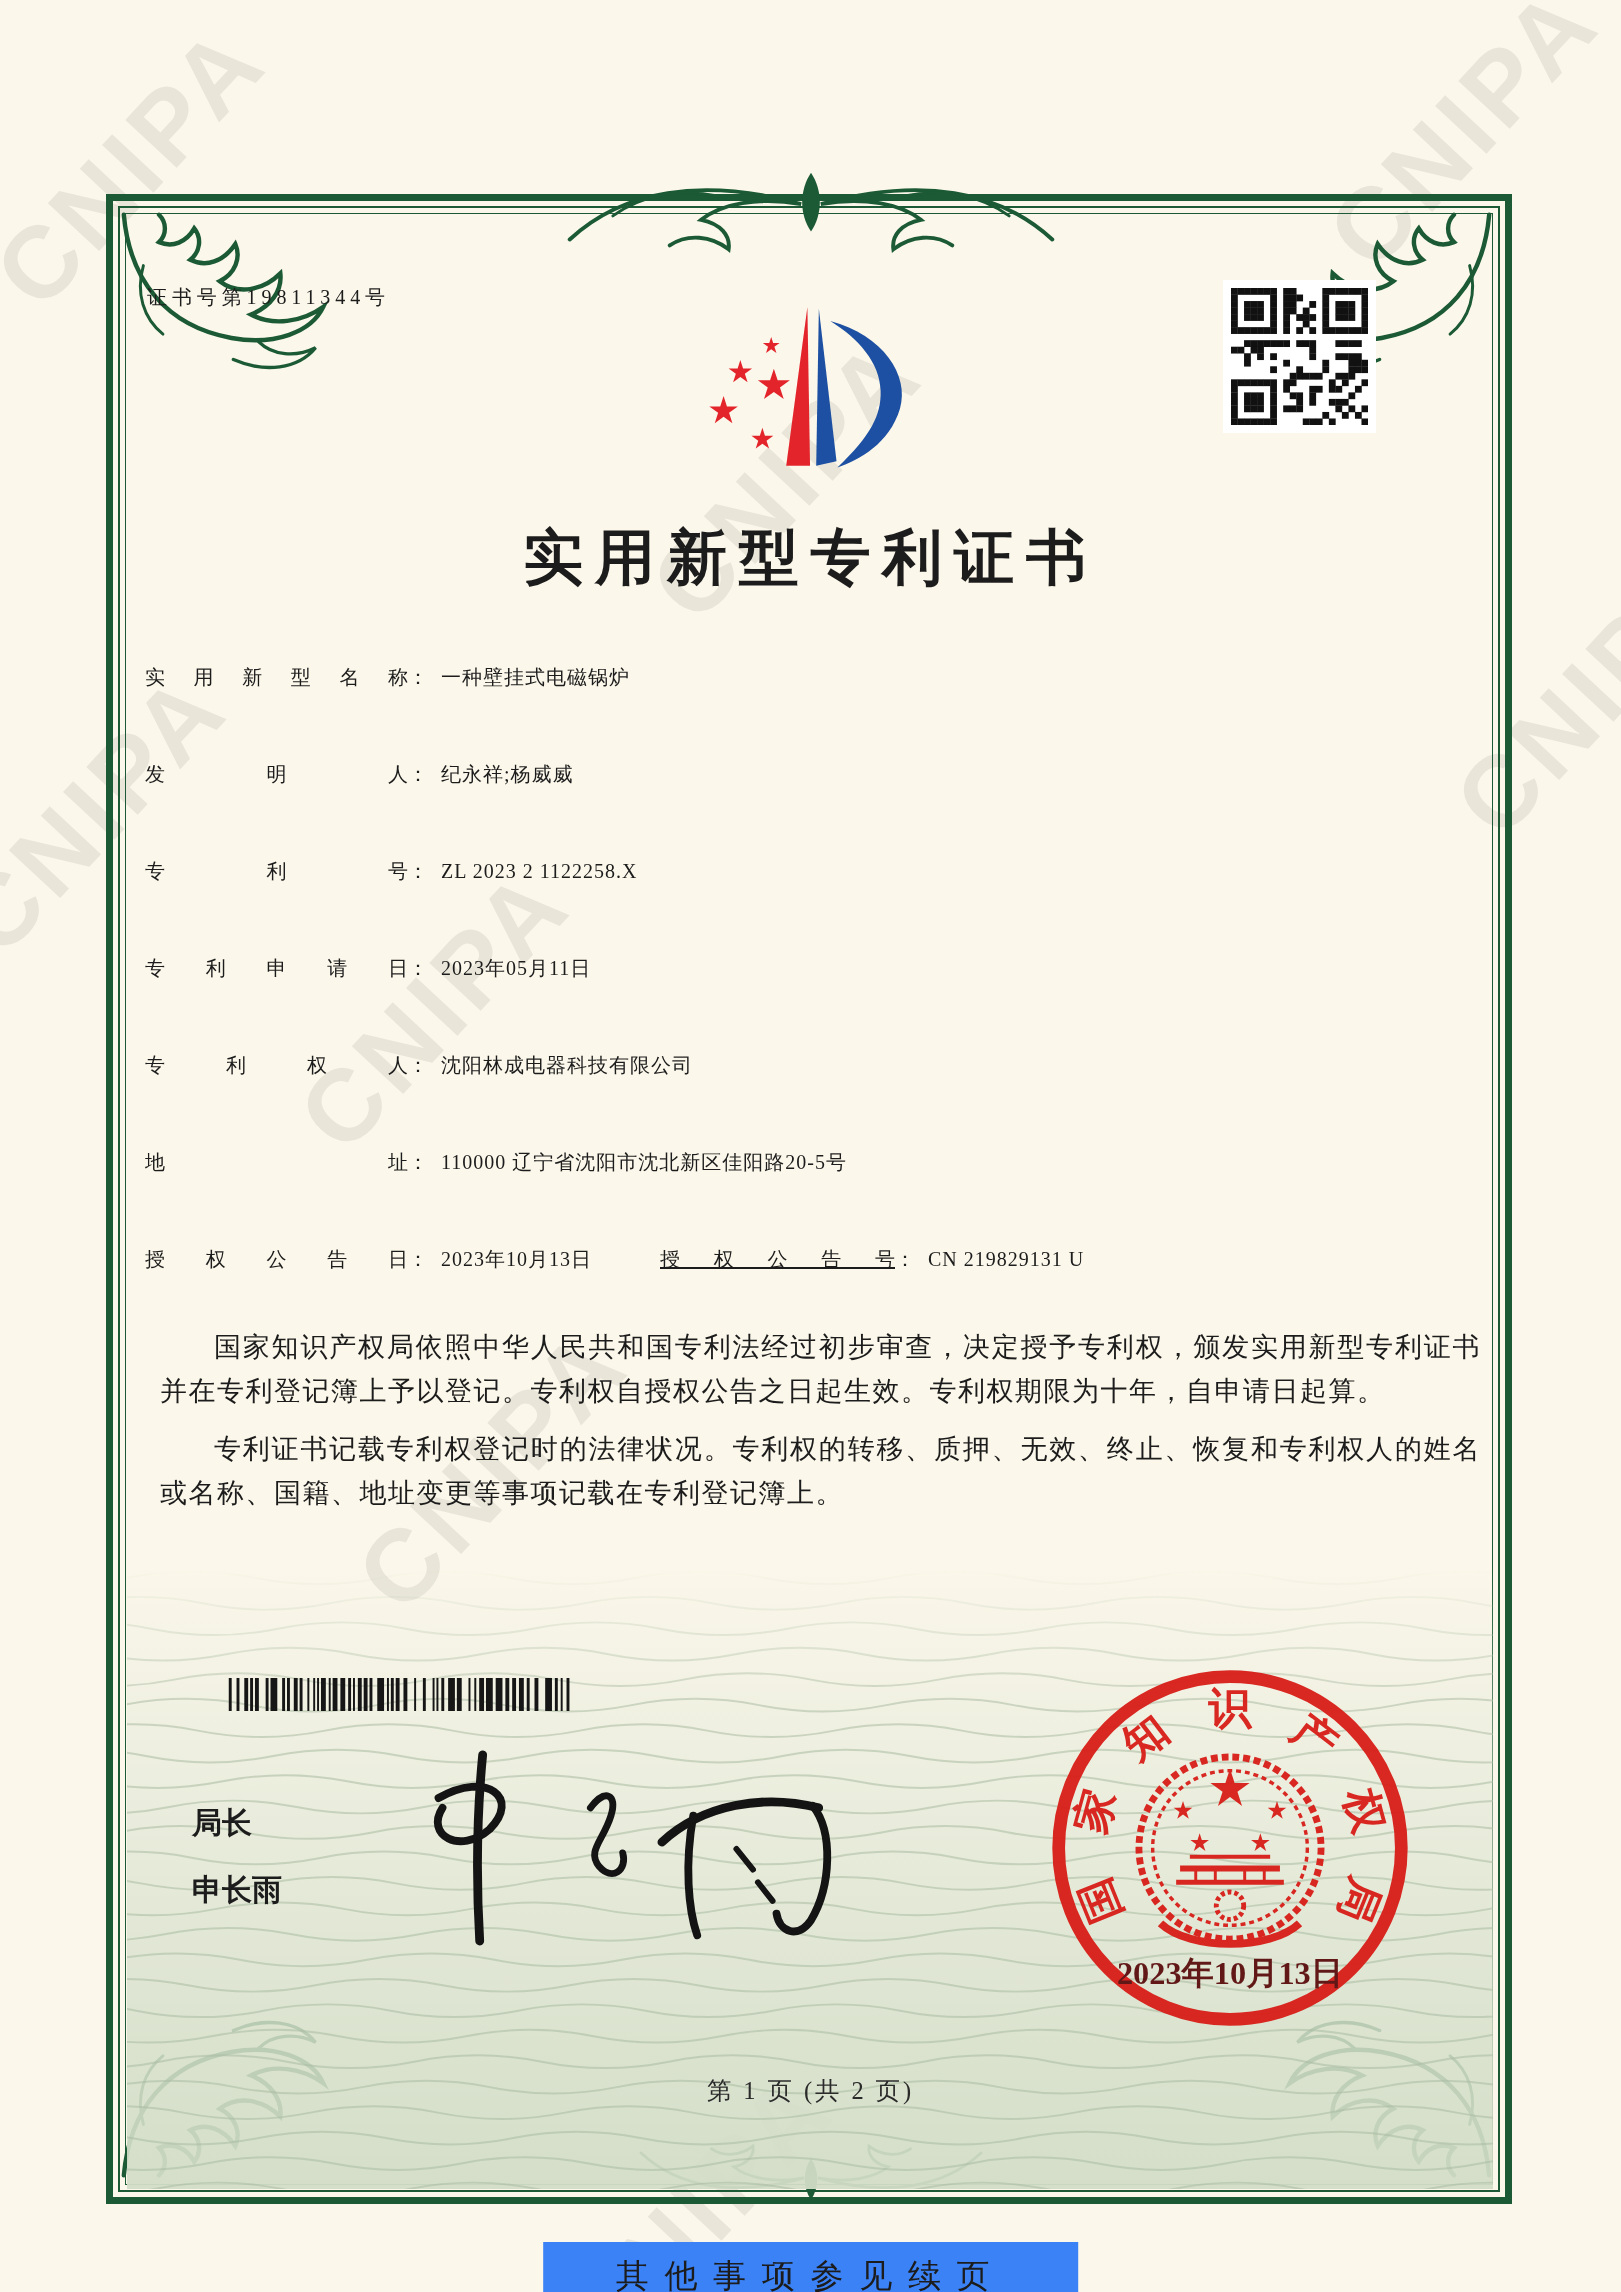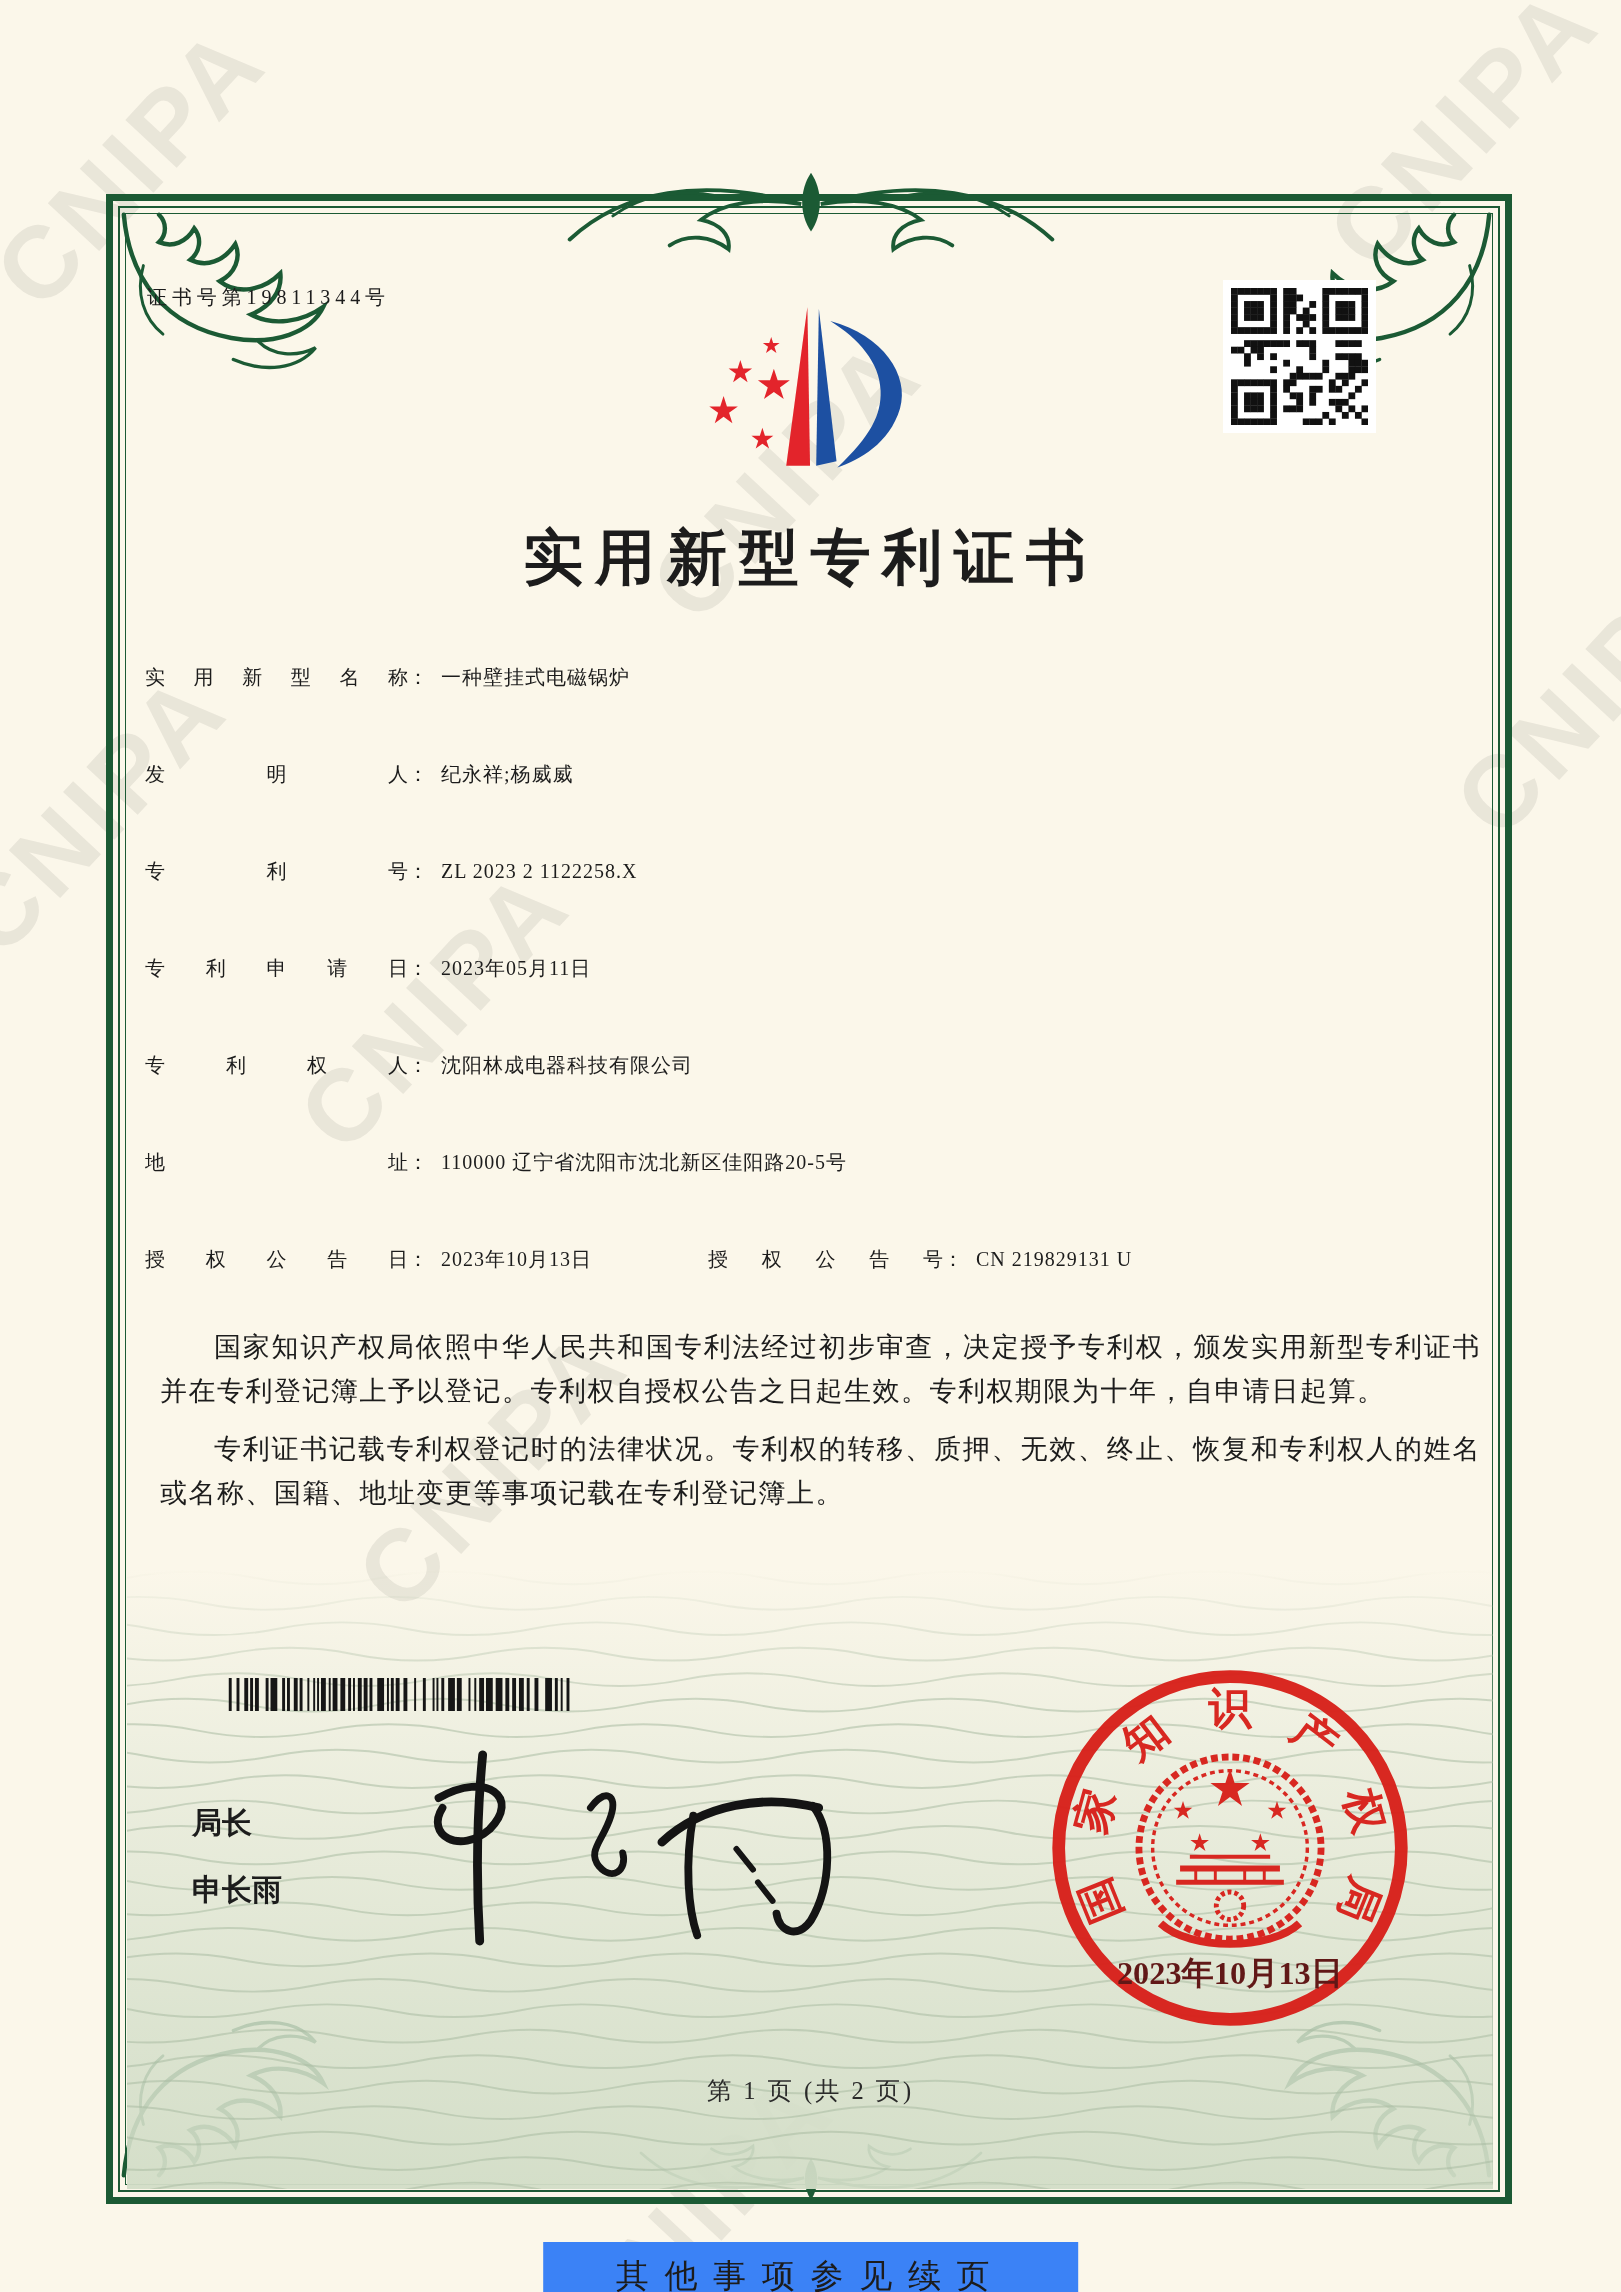--- a/index.html
+++ b/index.html
@@ -26,21 +26,21 @@
   .qrbox{position:absolute; left:1223px; top:280px; width:153px; height:153px; background:#ffffff; z-index:4;}
   .qrbox svg{position:absolute; left:7.8px; top:7.8px;}
   .title{position:absolute; left:0; right:0; top:518px; text-align:center;
          font-size:60px; font-weight:bold; letter-spacing:11.8px; z-index:4;}
   .fields{position:absolute; left:145px; top:655px; width:1343px;
           display:flex; flex-direction:column; gap:52px; z-index:4;}
   .frow{font-size:20px; line-height:45px; white-space:nowrap;}
   .flabel{display:inline-block; width:263px; text-align:justify; text-align-last:justify; vertical-align:top;}
   .fcolon{display:inline-block; width:33px; vertical-align:top;}
   .fvalue{letter-spacing:1px;}
-  .flabel2{display:inline-block; width:235px; margin-left:116px; text-align:justify; text-align-last:justify; vertical-align:top;}
+  .flabel2{display:inline-block; width:235px; margin-left:68px; text-align:justify; text-align-last:justify; vertical-align:top;text-decoration:underline;}
   .paras{position:absolute; left:160px; top:1325px; width:1321px; z-index:4;}
   .paras p{margin:0 0 13.7px 0; font-size:27px; line-height:44px; text-align:justify;
            text-indent:2em; letter-spacing:1.5px;}
   .waves-zone{position:absolute; left:127px; top:1568px; width:1366px; height:621px; z-index:3;
     background:linear-gradient(180deg, rgba(223,231,214,0) 0%, rgba(221,229,211,0.45) 30%, rgba(214,224,203,0.85) 75%, rgba(210,221,199,0.95) 100%);}
   .waves-zone svg{position:absolute; left:0; top:0;
     -webkit-mask-image:linear-gradient(180deg, transparent 0%, #000 22%);
     mask-image:linear-gradient(180deg, transparent 0%, #000 22%);}
   .barcode{position:absolute; left:227px; top:1678px; z-index:4;}
   .sig-title{position:absolute; left:192px; top:1803px; font-family:"Liberation Sans","DejaVu Sans",sans-serif;

